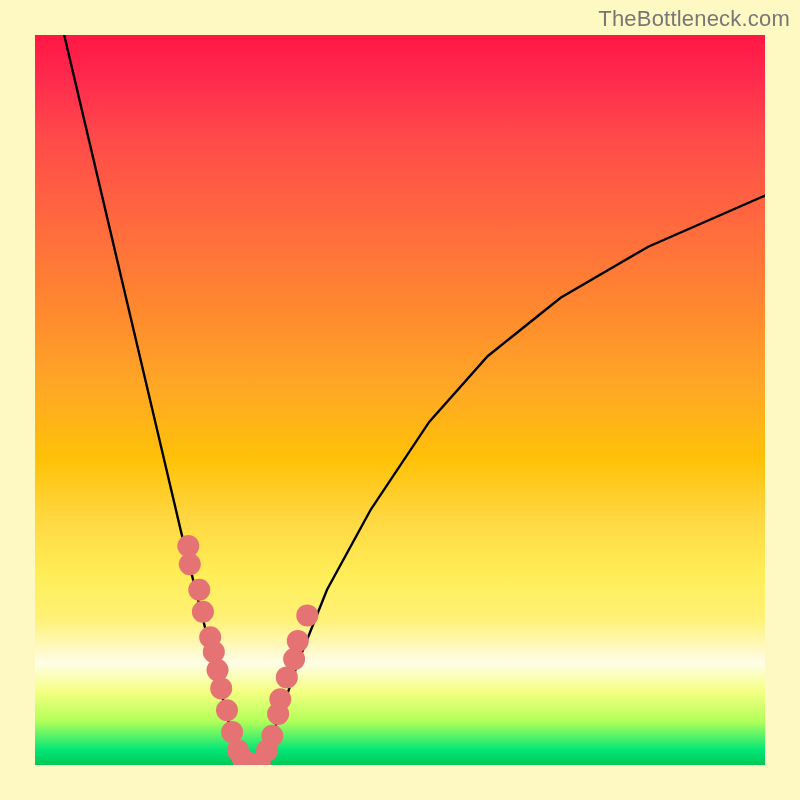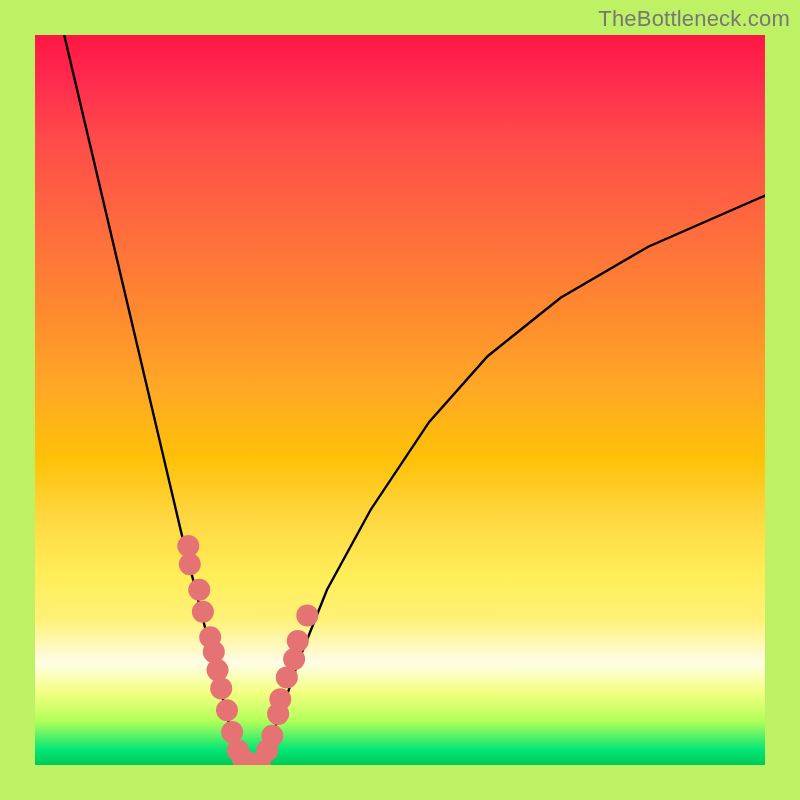--- a/index.html
+++ b/index.html
@@ -9,21 +9,21 @@
     height: 800px;
     background: #000;
     overflow: hidden;
   }
   .frame {
     position: absolute;
     left: 0;
     top: 0;
     width: 800px;
     height: 800px;
-    background: #bef264;
+    background: #fef9c3;
   }
   .plot {
     position: absolute;
     left: 35px;
     top: 35px;
     width: 730px;
     height: 730px;
     
     background: linear-gradient(
       to bottom,

